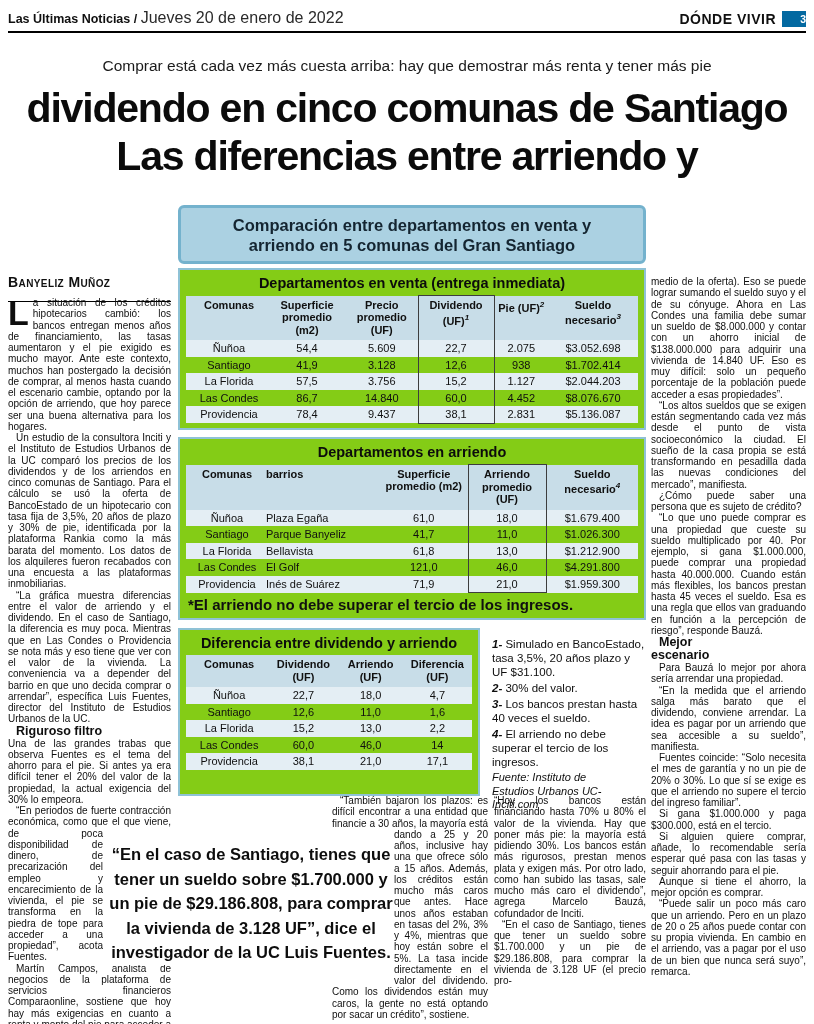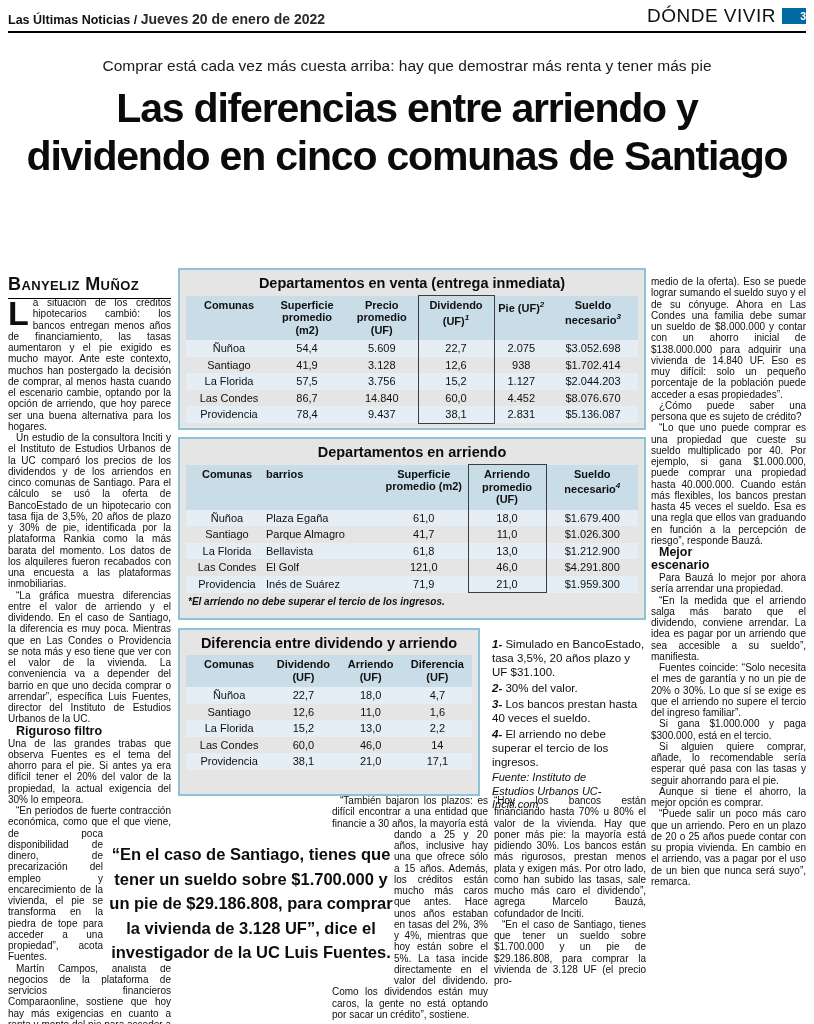--- a/index.html
+++ b/index.html
@@ -5,75 +5,75 @@
   html,body{margin:0;padding:0;background:#e8e8e8;}
   *{box-sizing:border-box;}
   .page{position:relative;width:814px;height:1024px;margin:0 auto;background:#ffffff;
         font-family:"Liberation Sans",sans-serif;color:#101010;overflow:hidden;}
 
   
   .masthead{position:absolute;left:8px;right:8px;top:6px;height:27px;border-bottom:2px solid #000;
             display:flex;justify-content:space-between;align-items:flex-end;padding-bottom:4px;}
   .mh-left{font-size:12.5px;white-space:nowrap;}
   .mh-paper{font-weight:bold;}
-  .mh-date{font-weight:bold;font-size:14px;color:#2a2a2a;}
+  .mh-date{font-weight:normal;font-size:16px;color:#2a2a2a;}
   .mh-right{display:flex;align-items:center;gap:6px;}
-  .mh-section{font-weight:normal;font-size:19px;letter-spacing:.5px;}
+  .mh-section{font-weight:bold;font-size:14px;letter-spacing:.5px;}
   .mh-pagebox{background:#0369a1;color:#fff;font-size:10.5px;font-weight:bold;width:18px;height:16px;
               display:flex;align-items:center;justify-content:center;padding-left:24px;}
 
   
   .kicker{position:absolute;top:57px;left:0;width:100%;text-align:center;font-size:15.5px;color:#1b1b1b;}
   .headline{position:absolute;top:84px;left:0;width:100%;text-align:center;font-weight:bold;
             font-size:41px;line-height:48px;letter-spacing:-1.2px;color:#0b0b0b;}
 
   
   .col{position:absolute;font-size:10px;line-height:11.25px;text-align:justify;color:#0e0e0e;}
   .col p{margin:0;text-indent:8px;}
   .col p.noindent{text-indent:0;}
   .col-left{left:8px;top:297px;width:163px;height:728px;overflow:hidden;}
   .col-mid{left:332px;top:795px;width:156px;}
   .col-midright{left:494px;top:795px;width:152px;}
   .col-right{left:651px;top:276px;width:155px;height:748px;overflow:hidden;}
   .byline{position:absolute;left:8px;top:274px;width:163px;font-weight:bold;font-variant:small-caps;
-          font-size:18px;letter-spacing:.4px;border-bottom:1.5px solid #000;padding-bottom:3px;}
+          font-size:14px;letter-spacing:.4px;border-bottom:1.5px solid #000;padding-bottom:11px;}
   .dropcap{float:left;font-size:34px;line-height:29px;font-weight:bold;padding:2px 4px 0 0;}
   .subhead{font-weight:bold;font-size:12.5px;line-height:13px;text-align:left;margin:5px 0 2px;text-indent:0;
            white-space:pre-line;}
   .sp-r{float:right;width:68px;height:134px;}
   .sp-l{float:left;width:62px;height:147px;}
 
   
   .pullquote{position:absolute;left:103px;top:842px;width:296px;background:#fff;font-weight:bold;
              font-size:16.5px;line-height:24.5px;text-align:center;color:#0d0d0d;}
 
   
   .ig{position:absolute;left:178px;top:205px;width:468px;height:600px;}
   .ig-title{position:absolute;top:0;left:0;width:468px;min-height:58px;background:#abd1e2;
             border:3px solid #74b2cd;border-radius:6px;text-align:center;font-weight:bold;
             font-size:16.5px;line-height:20px;padding:7px 26px 6px;color:#142531;}
-  .ig-box{position:absolute;background:#e5e5e5;border:2.5px solid #8fc2d6;padding:3px 6px 3px;}
+  .ig-box{position:absolute;background:#84cc16;border:2.5px solid #8fc2d6;padding:3px 6px 3px;}
   .box-venta{top:63px;left:0;width:468px;min-height:162px;}
   .box-arriendo{top:232px;left:0;width:468px;min-height:183px;}
   .box-dif{top:423px;left:0;width:302px;min-height:168px;}
   .ig-box-title{text-align:center;font-weight:bold;font-size:14.5px;line-height:17px;padding:2px 0 3px;color:#0c0c0c;}
   table{width:100%;border-collapse:collapse;table-layout:fixed;font-size:11px;}
   th{background:#c8dde8;font-weight:bold;text-align:center;vertical-align:top;padding:3px 2px 4px;line-height:12.5px;}
   td{text-align:center;padding:2px 2px;line-height:12.5px;}
   th:first-child,td:first-child{text-align:center;padding-left:6px;}
   #t-arr th:nth-child(2),#t-arr td:nth-child(2){text-align:left;padding-left:2px;}
   tr.alt{background:#e4eef4;}
   sup{font-style:italic;font-size:8px;font-weight:bold;}
   
   #t-venta th:nth-child(4),#t-venta td:nth-child(4),
   #t-arr th:nth-child(4),#t-arr td:nth-child(4){border-left:1.5px solid #3d3d3d;border-right:1.5px solid #3d3d3d;}
   #t-venta thead th:nth-child(4),#t-arr thead th:nth-child(4){border-top:1.5px solid #3d3d3d;}
   #t-venta tbody tr:last-child td:nth-child(4),
   #t-arr tbody tr:last-child td:nth-child(4){border-bottom:1.5px solid #3d3d3d;}
-  .tbl-foot{font-size:10px;font-style:italic;font-weight:bold;padding:3px 0 0 2px;color:#101010;}
+  .tbl-foot{font-size:15px;font-weight:bold;padding:3px 0 0 2px;color:#101010;}
   .notes{position:absolute;top:432px;left:314px;width:154px;font-size:11.5px;line-height:14px;color:#0e0e0e;}
   .note{margin-bottom:2px;}
   .note b{font-style:italic;font-weight:bold;}
   .fuente{font-style:italic;font-size:11px;line-height:13.5px;margin-top:2px;white-space:pre-line;}
 </style>
 </head>
 <body>
 
 <div class="page">
 
@@ -83,41 +83,42 @@
       <span class="mh-date">Jueves 20 de enero de 2022</span>
     </div>
     <div class="mh-right">
       <span class="mh-section">DÓNDE VIVIR</span>
       <span class="mh-pagebox">31</span>
     </div>
   </div>
 
   <div class="kicker">Comprar está cada vez más cuesta arriba: hay que demostrar más renta y tener más pie</div>
   <div class="headline">
+    <div>dividendo en cinco comunas de Santiago</div>
     <div>Las diferencias entre arriendo y</div>
-    <div>dividendo en cinco comunas de Santiago</div>
   </div>
 
   <div class="byline">Banyeliz Muñoz</div>
   <div class="col col-left">
     <p class="noindent">
       <span class="dropcap">L</span><span>a situación de los créditos hipotecarios cambió: los bancos entregan menos años de financiamiento, las tasas aumentaron y el pie exigido es mucho mayor. Ante este contexto, muchos han postergado la decisión de comprar, al menos hasta cuando el escenario cambie, optando por la opción de arriendo, que hoy parece ser una buena alternativa para los hogares.</span>
     </p>
     <p>Un estudio de la consultora Inciti y el Instituto de Estudios Urbanos de la UC comparó los precios de los dividendos y de los arriendos en cinco comunas de Santiago. Para el cálculo se usó la oferta de BancoEstado de un hipotecario con tasa fija de 3,5%, 20 años de plazo y 30% de pie, identificada por la plataforma Rankia como la más barata del momento. Los datos de los alquileres fueron recabados con una encuesta a las plataformas inmobiliarias.</p>
     <p>“La gráfica muestra diferencias entre el valor de arriendo y el dividendo. En el caso de Santiago, la diferencia es muy poca. Mientras que en Las Condes o Providencia se nota más y eso tiene que ver con el valor de la vivienda. La conveniencia va a depender del barrio en que uno decida comprar o arrendar”, específica Luis Fuentes, director del Instituto de Estudios Urbanos de la UC.</p>
     <p class="subhead">Riguroso filtro</p>
     <p class="noindent">Una de las grandes trabas que observa Fuentes es el tema del ahorro para el pie. Si antes ya era difícil tener el 20% del valor de la propiedad, la actual exigencia del 30% lo empeora.</p>
     <p>
       <span>“En periodos de fuerte contracción económica, como que el que viene,</span>
       <span class="sp-r"></span><span>de poca disponibilidad de dinero, de precarización del empleo y encarecimiento de la vivienda, el pie se transforma en la piedra de tope para acceder a una propiedad”, acota Fuentes.</span>
     </p>
     <p>Martín Campos, analista de negocios de la plataforma de servicios financieros Comparaonline, sostiene que hoy hay más exigencias en cuanto a renta y monto del pie para acceder a un hipotecario.</p>
   </div>
 
   <div class="ig">
+    <div class="ig-title">Comparación entre departamentos en venta y arriendo en 5 comunas del Gran Santiago</div>
 
     <div class="ig-box box-venta">
       <div class="ig-box-title">Departamentos en venta (entrega inmediata)</div>
       <table id="t-venta">
         <colgroup>
             <col style="width:82px">
             <col style="width:78px">
             <col style="width:72px">
             <col style="width:76px">
             <col style="width:54px">
@@ -200,21 +201,21 @@
         <tbody>
             <tr class="alt">
               <td>Ñuñoa</td>
               <td>Plaza Egaña</td>
               <td>61,0</td>
               <td>18,0</td>
               <td>$1.679.400</td>
             </tr>
             <tr>
               <td>Santiago</td>
-              <td>Parque Almagro</td>
+              <td>Parque Banyeliz</td>
               <td>41,7</td>
               <td>11,0</td>
               <td>$1.026.300</td>
             </tr>
             <tr class="alt">
               <td>La Florida</td>
               <td>Bellavista</td>
               <td>61,8</td>
               <td>13,0</td>
               <td>$1.212.900</td>
@@ -311,20 +312,21 @@
     </p>
   </div>
 
   <div class="col col-midright">
     <p class="noindent">“Hoy los bancos están financiando hasta 70% u 80% el valor de la vivienda. Hay que poner más pie: la mayoría está pidiendo 30%. Los bancos están más rigurosos, prestan menos plata y exigen más. Por otro lado, como han subido las tasas, sale mucho más caro el dividendo”, agrega Marcelo Bauzá, cofundador de Inciti.</p>
     <p>“En el caso de Santiago, tienes que tener un sueldo sobre $1.700.000 y un pie de $29.186.808, para comprar la vivienda de 3.128 UF (el precio pro-</p>
   </div>
 
   <div class="col col-right">
     <p class="noindent">medio de la oferta). Eso se puede lograr sumando el sueldo suyo y el de su cónyuge. Ahora en Las Condes una familia debe sumar un sueldo de $8.000.000 y contar con un ahorro inicial de $138.000.000 para adquirir una vivienda de 14.840 UF. Eso es muy difícil: solo un pequeño porcentaje de la población puede acceder a esas propiedades”.</p>
+    <p>“Los altos sueldos que se exigen están segmentando cada vez más desde el punto de vista socioeconómico la ciudad. El sueño de la casa propia se está transformando en pesadilla dada las nuevas condiciones del mercado”, manifiesta.</p>
     <p>¿Cómo puede saber una persona que es sujeto de crédito?</p>
     <p>“Lo que uno puede comprar es una propiedad que cueste su sueldo multiplicado por 40. Por ejemplo, si gana $1.000.000, puede comprar una propiedad hasta 40.000.000. Cuando están más flexibles, los bancos prestan hasta 45 veces el sueldo. Esa es una regla que ellos van graduando en función a la percepción de riesgo”, responde Bauzá.</p>
     <p class="subhead">Mejor
 escenario</p>
     <p>Para Bauzá lo mejor por ahora sería arrendar una propiedad.</p>
     <p>“En la medida que el arriendo salga más barato que el dividendo, conviene arrendar. La idea es pagar por un arriendo que sea accesible a su sueldo”, manifiesta.</p>
     <p>Fuentes coincide: “Solo necesita el mes de garantía y no un pie de 20% o 30%. Lo que sí se exige es que el arriendo no supere el tercio del ingreso familiar”.</p>
     <p>Si gana $1.000.000 y paga $300.000, está en el tercio.</p>
     <p>Si alguien quiere comprar, añade, lo recomendable sería esperar qué pasa con las tasas y seguir ahorrando para el pie.</p>
     <p>Aunque si tiene el ahorro, la mejor opción es comprar.</p>

